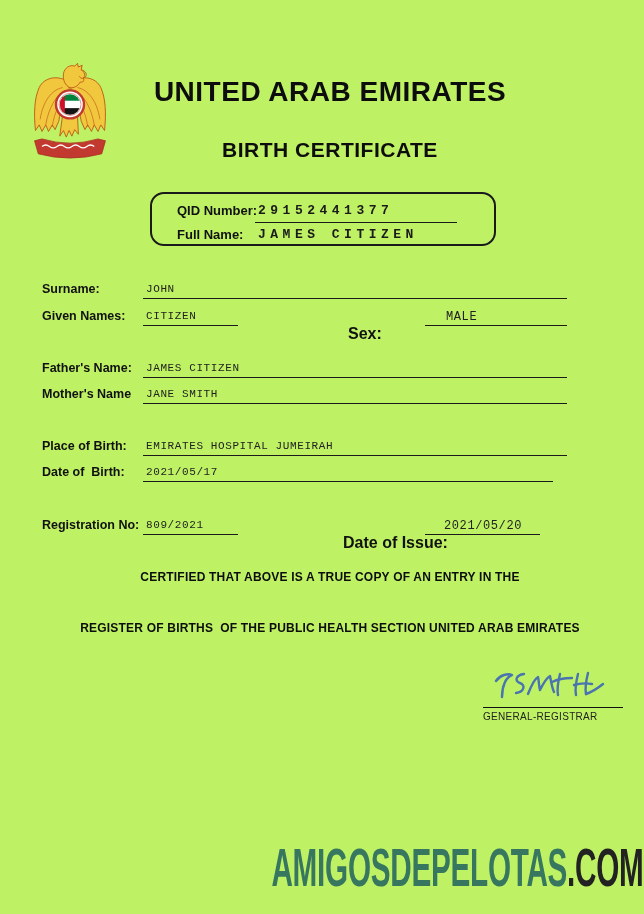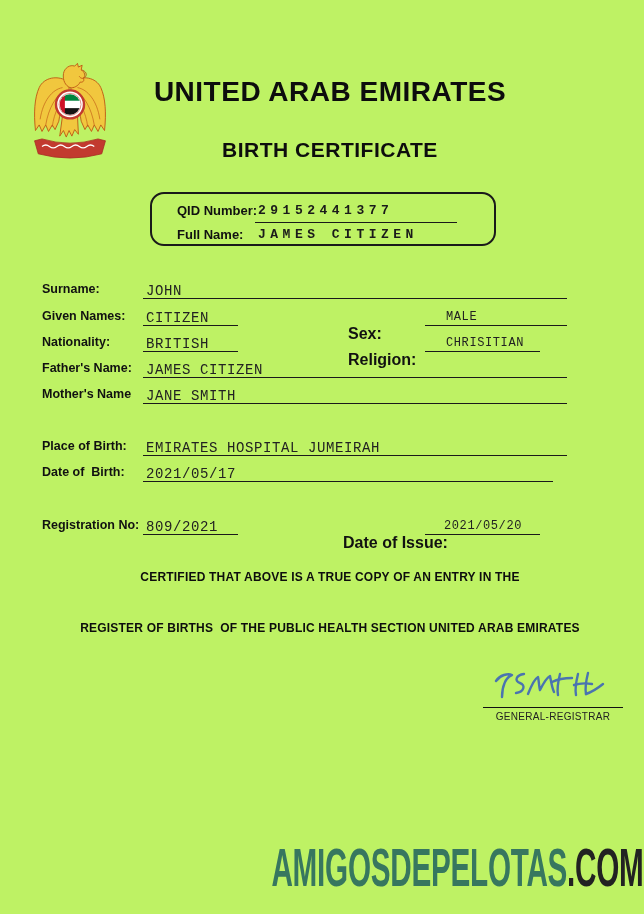--- a/index.html
+++ b/index.html
@@ -29,42 +29,42 @@
     font-size:13px;font-weight:bold;letter-spacing:4.5px;white-space:pre-wrap;color:#1a1a1a;
   }
   .id-underline{position:absolute;border-bottom:1.5px solid #1a1a1a;}
   
   .row{position:absolute;left:0;width:532px;height:20px;}
   .flabel{position:absolute;left:42px;top:0;font-size:12.5px;font-weight:bold;white-space:pre-wrap;}
   .rlabel{position:absolute;left:348px;top:16px;font-size:16px;font-weight:bold;white-space:pre-wrap;}
   .fvalue{
     position:absolute;left:146px;top:1px;
     font-family:"Liberation Mono","DejaVu Sans Mono",monospace;
-    font-size:14px;letter-spacing:0.6px;color:#222;white-space:pre-wrap;
+    font-size:11px;letter-spacing:0.6px;color:#222;white-space:pre-wrap;
   }
   .rvalue{position:absolute;left:430px;top:1px;
     font-family:"Liberation Mono","DejaVu Sans Mono",monospace;
     font-size:12px;letter-spacing:0.6px;color:#222;white-space:pre-wrap;padding-left:16px;
   }
   .uline{position:absolute;top:16px;border-bottom:1.4px solid #1a1a1a;height:0;}
   .ul-full{left:143px;width:424px;}
   .ul-short{left:143px;width:95px;}
   .ul-dob{left:143px;width:410px;}
   .ul-rlong{left:425px;width:142px;}
   .ul-rshort{left:425px;width:115px;}
   
   .cert-line{
     position:absolute;left:0;width:660px;text-align:center;
     font-size:12px;font-weight:bold;letter-spacing:0.2px;color:#0d0d0d;white-space:pre-wrap;
   }
   
   .signature-svg{position:absolute;left:492px;top:664px;width:120px;height:44px;}
   .sig-line{position:absolute;left:483px;top:707px;width:140px;border-top:1.6px solid #111;}
   .sig-title{
-    position:absolute;left:483px;top:711px;width:140px;text-align:center;
+    position:absolute;left:483px;top:711px;width:140px;text-align:left;
     font-size:10px;letter-spacing:0.3px;color:#222;
   }
   
   .watermark{
     position:absolute;top:840px;right:0px;white-space:nowrap;
     font-size:54px;font-weight:bold;line-height:1;letter-spacing:-0.5px;
     transform:scaleX(0.55);transform-origin:100% 50%;
   }
   .wm-primary{color:#37775F;}
   .wm-secondary{color:#222222;}
@@ -134,28 +134,20 @@
 
   <div class="row" style="top:309px">
     <span class="flabel">Given Names:</span>
     <span class="fvalue">CITIZEN</span>
     <div class="uline ul-short"></div>
     <span class="rlabel">Sex:</span>
     <span class="rvalue">MALE</span>
     <div class="uline ul-rlong"></div>
   </div>
 
-  <div class="row" style="top:335px">
-    <span class="flabel">Nationality:</span>
-    <span class="fvalue">BRITISH</span>
-    <div class="uline ul-short"></div>
-    <span class="rlabel">Religion:</span>
-    <span class="rvalue">CHRISITIAN</span>
-    <div class="uline ul-rshort"></div>
-  </div>
 
   <div class="row" style="top:387px">
     <span class="flabel">Mother's Name</span>
     <span class="fvalue">JANE SMITH</span>
     <div class="uline ul-full"></div>
   </div>
 
   <div class="row" style="top:361px">
     <span class="flabel">Father's Name:</span>
     <span class="fvalue">JAMES CITIZEN</span>

